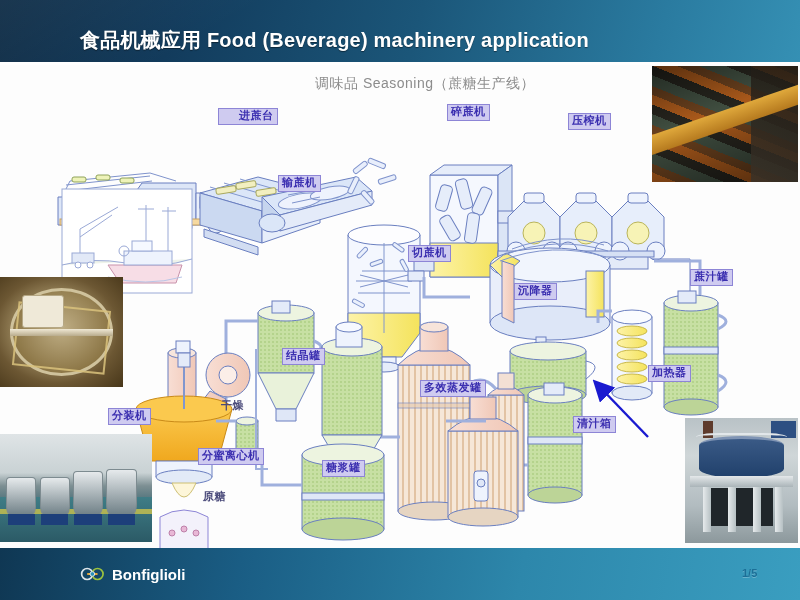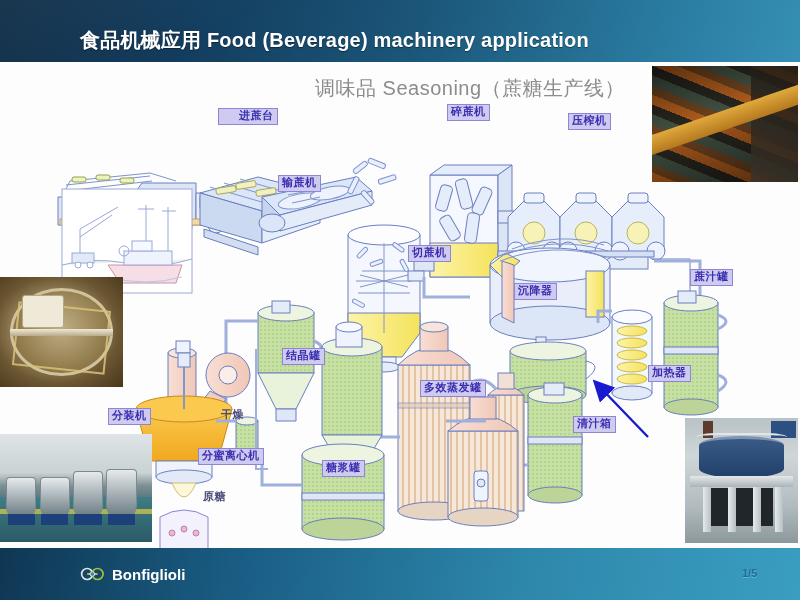--- a/index.html
+++ b/index.html
@@ -39,21 +39,21 @@
   }
 
   
   .canvas {
     position: absolute; left: 0; top: 65px; width: 800px; height: 483px;
     background: #fdfdfd;
     overflow: hidden;
   }
   .subtitle {
     position: absolute; left: 315px; top: 10px;
-    font-size: 20px; color: #8c8c8c; white-space: nowrap;
+    font-size: 14px; color: #8c8c8c; white-space: nowrap;
     letter-spacing: 0.5px;
   }
 
   
   .lbl {
     position: absolute;
     font-size: 11px; font-weight: bold;
     color: #3b2fb0;
     background: #cfcbf0;
     border: 1px solid #8d85d6;
@@ -556,21 +556,21 @@
         <div class="lbl" style="left: 514px; top: 218px;">沉降器</div>
         <div class="lbl" style="left: 690px; top: 192px; margin-top: 12px;">蔗汁罐</div>
         <div class="lbl" style="left: 648px; top: 300px;">加热器</div>
         <div class="lbl" style="left: 573px; top: 338px; margin-top: 13px;">清汁箱</div>
         <div class="lbl" style="left: 420px; top: 315px;">多效蒸发罐</div>
         <div class="lbl" style="left: 282px; top: 283px;">结晶罐</div>
         <div class="lbl" style="left: 322px; top: 395px;">糖浆罐</div>
         <div class="lbl" style="left: 108px; top: 343px;">分装机</div>
         <div class="lbl" style="left: 198px; top: 383px;">分蜜离心机</div>
         <div class="lbl plain" style="left: 200px; top: 425px;">原糖</div>
-        <div class="lbl plain" style="left: 218px; top: 343px;">干燥</div>
+        <div class="lbl plain" style="left: 218px; top: 334px;">干燥</div>
       </div>
 
   </div>
 
   <div class="footer-rule"></div>
   <div class="footer"></div>
   <svg class="brand-mark" viewBox="0 0 40 20">
     <circle cx="11" cy="10" r="8.5" fill="none" stroke="#dfe6ea" stroke-width="2.6"></circle>
     <circle cx="27" cy="10" r="8.5" fill="none" stroke="#9cc23f" stroke-width="2.6"></circle>
     <path d="M11 10 L27 10" stroke="#e0a53a" stroke-width="3"></path>

